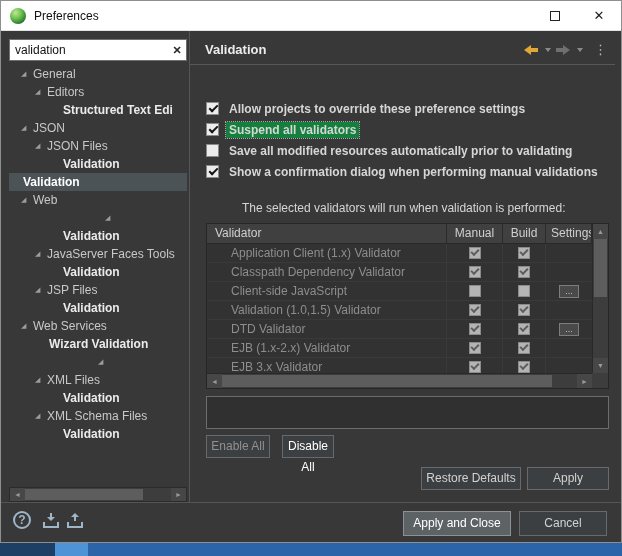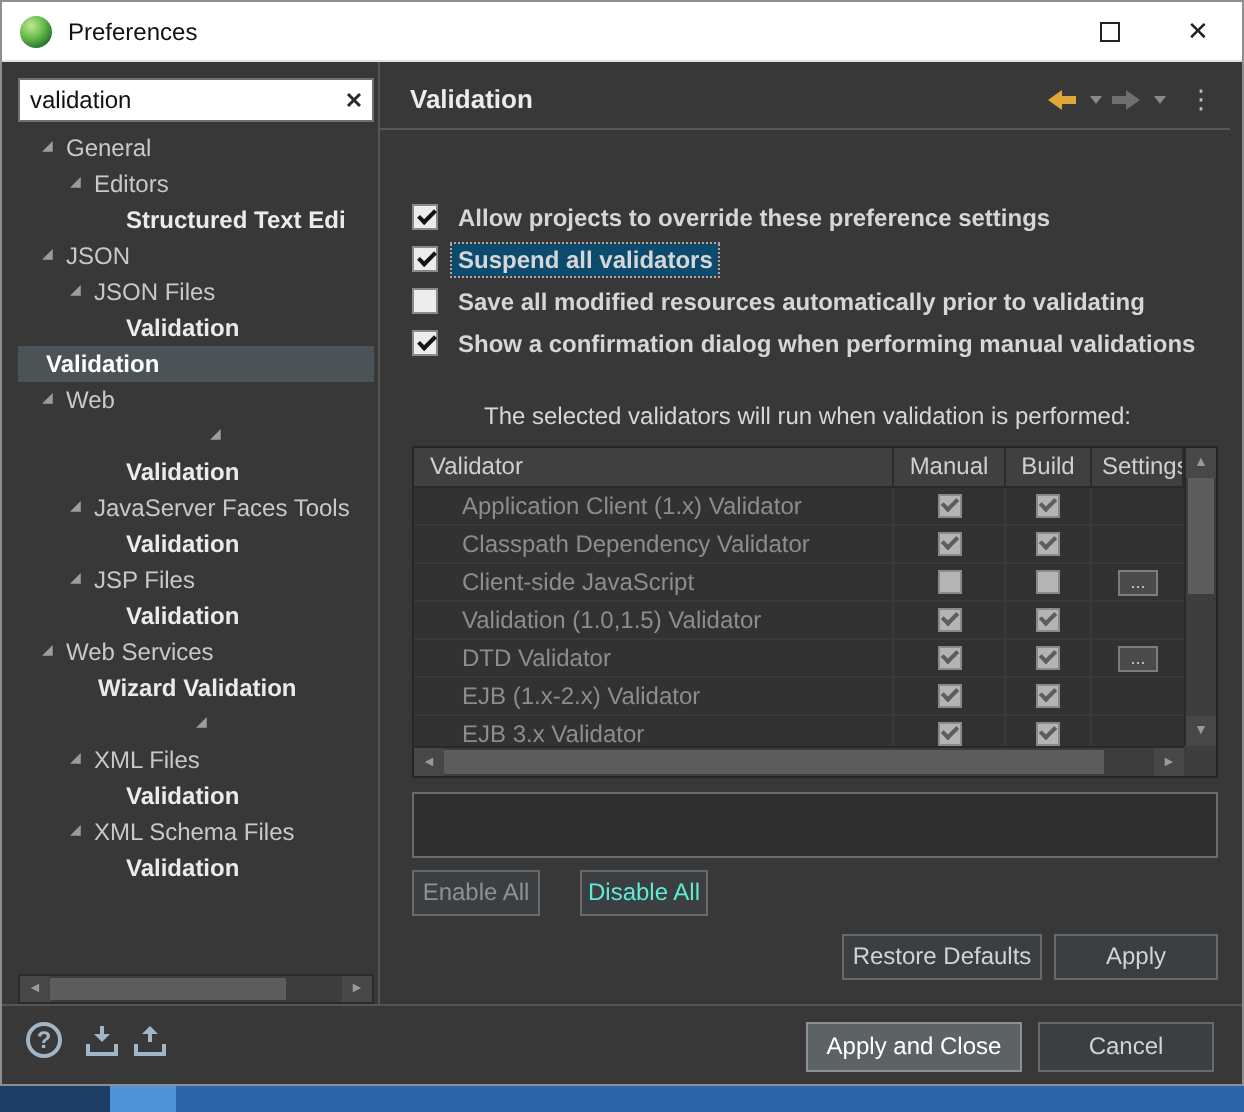--- a/index.html
+++ b/index.html
@@ -57,21 +57,21 @@
   .menu-dots { color:#bdbdbd; font-size:13px; margin-left:6px; line-height:14px; }
   .page-divider { position:absolute; left:189px; top:63px; width:425px; height:1px; background:#585858; }
 
   
   .cb-group { position:absolute; left:205px; top:97px;font-weight:bold; }
   .cb-row { display:flex; align-items:center; height:21px; }
   .cb { width:13px; height:13px; background:#ececec; border:1px solid #8a8a8a; position:relative; flex:none; }
   .cb.checked::after { content:""; position:absolute; left:2px; top:2px; width:7px; height:3px;
                        border-left:2px solid #141414; border-bottom:2px solid #141414; transform:rotate(-45deg); }
   .cb-label { margin-left:7px; font-size:12px; color:#d6d6d6; padding:1px 3px; }
-  .cb-row.focused .cb-label { outline:1px dotted #a8a8a8; background:#0c4a6e; }
+  .cb-row.focused .cb-label { outline:1px dotted #a8a8a8; background:#15803d; }
 
   .table-caption { position:absolute; left:205px; top:200px; font-size:12px; color:#d6d6d6;margin-left:36px; }
 
   
   .vtable { position:absolute; left:205px; top:222px; width:403px; height:166px;
             border:1px solid #262626; background:#323232; }
   .thead { position:absolute; left:0; top:0; right:16px; height:20px; background:#404040;
            display:flex; border-bottom:1px solid #292929; }
   .th { font-size:12px; color:#cfcfcf; line-height:19px; border-right:1px solid #2b2b2b;
         overflow:hidden; white-space:nowrap; }
@@ -101,21 +101,21 @@
   .thumb-h2 { position:absolute; left:0; top:1px; bottom:1px; width:330px; background:#5d5d5d; }
   .sb-corner { position:absolute; right:0; bottom:0; width:16px; height:15px; background:#3d3d3d; }
 
   .desc-box { position:absolute; left:205px; top:395px; width:403px; height:33px;
               border:1px solid #6c6c6c; background:#303030; }
 
   
   .btn { position:absolute; background:#3c3f41; border:1px solid #666a6c; color:#d2d2d2;
          font-size:12px; text-align:center; font-family:inherit; padding:0; }
   .btn-enable  { left:205px; top:434px; width:64px; height:23px; line-height:21px; color:#909090; }
-  .btn-disable { left:289px; top:434px; width:64px; height:23px; line-height:21px; color:#5eead4; }
+  .btn-disable { left:281px; top:434px; width:52px; height:23px; line-height:21px; color:#ffffff; }
   .btn-restore { left:420px; top:466px; width:100px; height:23px; line-height:21px; }
   .btn-apply   { left:526px; top:466px; width:82px;  height:23px; line-height:21px; }
   .btn-apply-close { left:402px; top:510px; width:108px; height:25px; line-height:23px;
                      background:#5d6365; border:1px solid #8b9194; color:#ffffff; }
   .btn-cancel  { left:518px; top:510px; width:88px; height:25px; line-height:23px; }
 
   
   .help-icon { position:absolute; left:12px; top:510px; width:18px; height:18px; border:2px solid #9fb6c9;
                border-radius:50%; color:#9fb6c9; font-size:12px; font-weight:bold; text-align:center; line-height:14px; }
   .io-icon { position:absolute; top:512px; width:16px; height:15px; }

